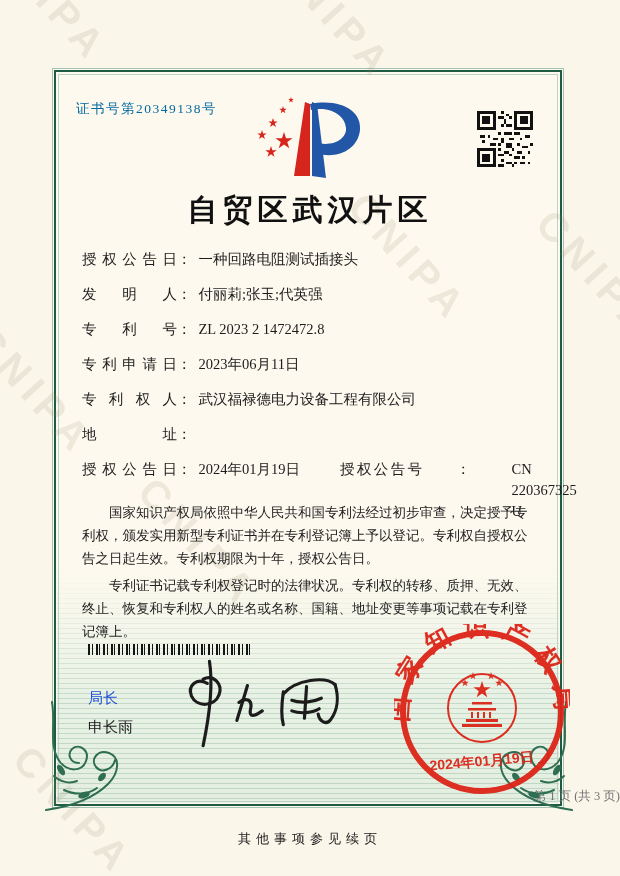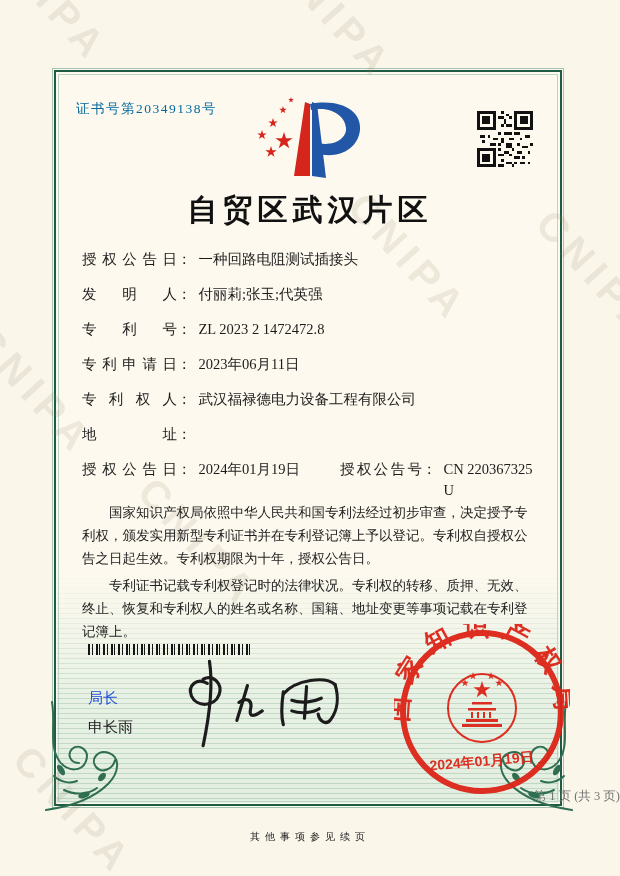--- a/index.html
+++ b/index.html
@@ -46,21 +46,21 @@
     font-size:30px;font-weight:bold;letter-spacing:5px;color:#111;
   }
 
   .fields{position:absolute;left:82px;top:249px;width:460px;font-size:14.5px;color:#1c1c1c;line-height:21px;}
   .frow{display:flex;align-items:flex-start;margin-bottom:14px;}
   .flabel{display:block;width:95px;flex:none;text-align:justify;text-align-last:justify;}
   .fcolon{flex:none;margin-right:7px;}
   .fvalue{flex:1;white-space:pre-line;}
   .grant{display:flex;}
   .g1{display:flex;width:258px;flex:none;}
-  .g2{display:flex;flex:1;}
+  .g2{display:flex;flex:1;gap:34px;}
   .g2 .flabel{width:82px;}
 
   .paras{position:absolute;left:82px;top:501px;width:458px;font-size:13.5px;line-height:1.72;color:#222;}
   .paras p{margin:0 0 3px 0;text-indent:2em;}
 
   .barcode{
     position:absolute;left:88px;top:644px;width:163px;height:11px;
     background:repeating-linear-gradient(90deg,
       #151515 0 2px,rgba(0,0,0,0) 2px 4px,
       #151515 4px 5px,rgba(0,0,0,0) 5px 8px,
@@ -74,21 +74,21 @@
     font-family:"Liberation Sans","DejaVu Sans",sans-serif;}
   .signature{position:absolute;left:175px;top:656px;width:185px;height:95px;}
 
   .seal{position:absolute;left:394px;top:624px;width:176px;height:176px;z-index:5;opacity:.95;}
 
   .flourish{position:absolute;width:118px;height:114px;z-index:4;}
   .flourish.left{left:44px;top:700px;}
   .flourish.right{left:456px;top:700px;transform:scaleX(-1);}
 
   .page-info{position:absolute;left:0;right:0;top:788px;text-align:right;font-size:12.5px;color:#737373;z-index:3;}
-  .note{position:absolute;left:0;right:0;top:830px;text-align:center;font-size:10px;letter-spacing:5px;color:#222;}
+  .note{position:absolute;left:0;right:0;top:830px;text-align:center;font-size:13px;letter-spacing:5px;color:#222;}
 
   .defs{position:absolute;width:0;height:0;overflow:hidden;}
 </style>
 </head>
 <body>
 
 <svg class="defs" aria-hidden="true">
   <defs>
     <path id="star" d="M0,-1L0.225,-0.31 0.951,-0.31 0.363,0.118 0.588,0.809 0,0.382 -0.588,0.809 -0.363,0.118 -0.951,-0.31 -0.225,-0.31Z"></path>
     <g id="flo" fill="none" stroke="#2f6e50" stroke-width="2" stroke-linecap="round">

